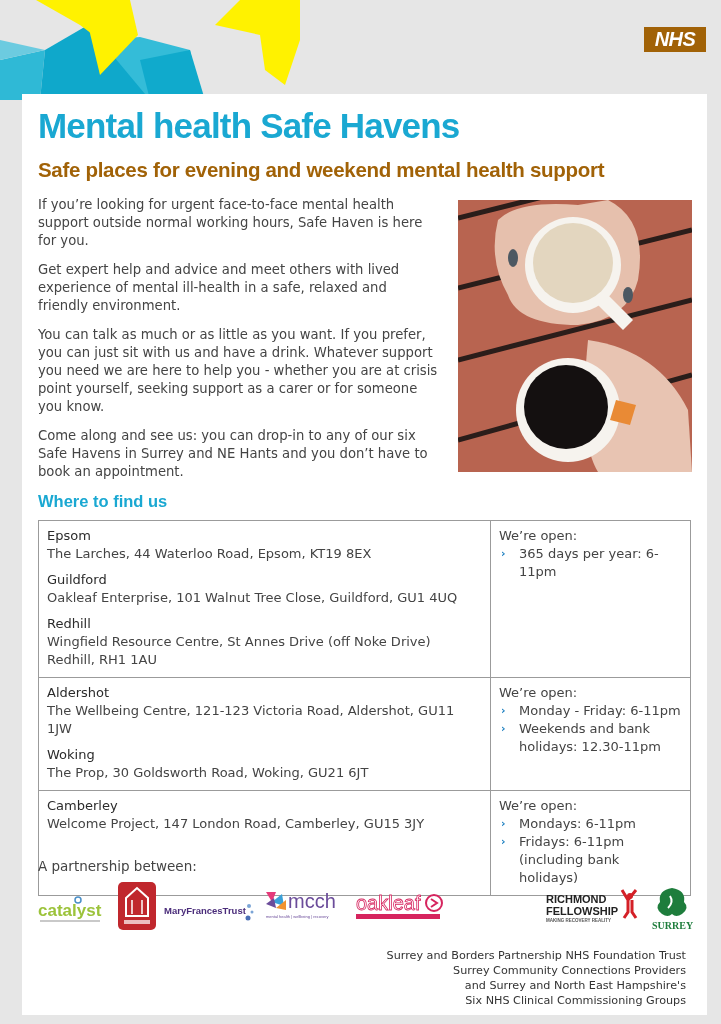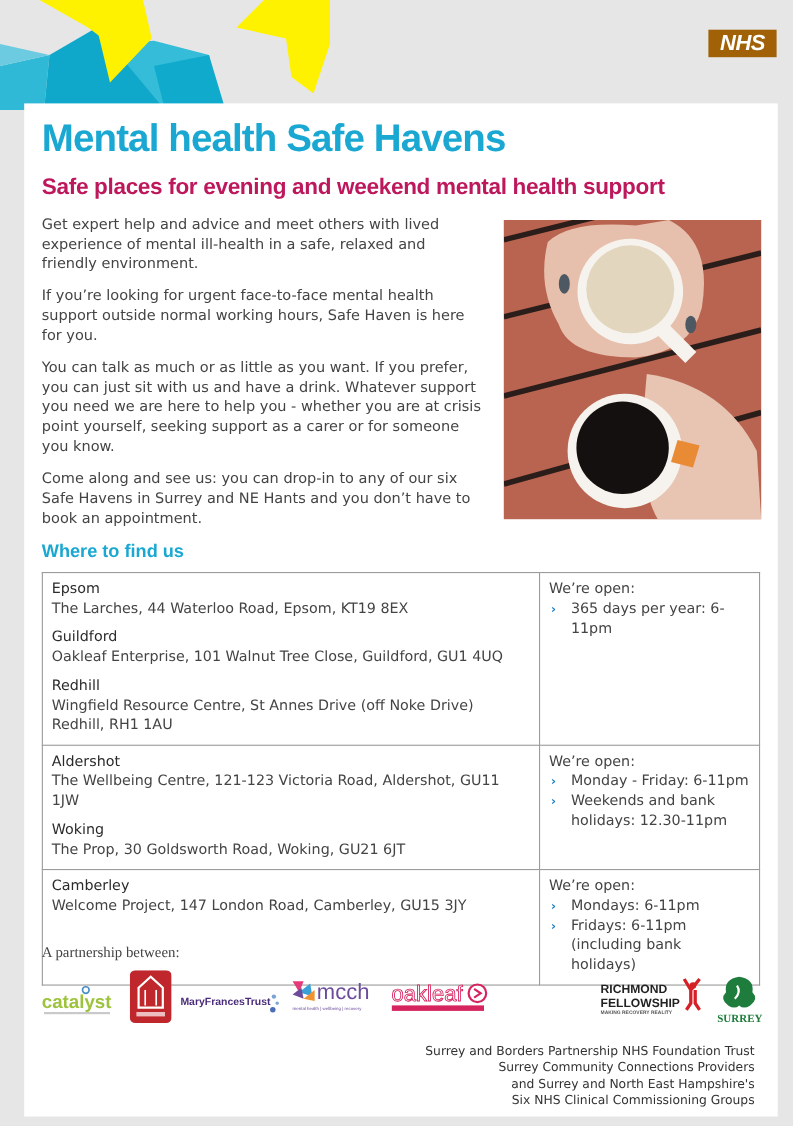--- a/index.html
+++ b/index.html
@@ -22,21 +22,21 @@
       background: #ffffff;
     }
     .title {
       position: absolute; left: 16px; top: 12px;
       font-family: "Liberation Sans", sans-serif; font-weight: bold;
       font-size: 35px; color: #1aa8d2; letter-spacing: -0.8px;
     }
     .subtitle {
       position: absolute; left: 16px; top: 64px;
       font-family: "Liberation Sans", sans-serif;
-      font-size: 20.5px; color: #be185d; letter-spacing: -0.3px;
+      font-size: 20.5px; color: #a16207; letter-spacing: -0.3px;
     }
     .intro {
       position: absolute; left: 16px; top: 102px; width: 400px;
       font-size: 13.2px; line-height: 18px; color: #444;
     }
     .intro p { margin-bottom: 11px; }
     .photo {
       position: absolute; left: 436px; top: 106px; width: 234px; height: 272px;
       overflow: hidden; background: #b5604c;
     }
@@ -60,21 +60,21 @@
     .site-name { color: #2b2b2b; line-height: 18px; }
     .site-addr { line-height: 18px; }
     .open-label { line-height: 18px; }
     .hours { list-style: none; }
     .hours li { position: relative; padding-left: 20px; line-height: 18px; }
     .hours li .bullet {
       position: absolute; left: 2px; top: 0; color: #1a7ec0; font-size: 11px; font-weight: bold;
     }
     .partner-label {
       position: absolute; left: 16px; top: 764px;
-      font-size: 13.5px; color: #444; font-family: Liberation Serif, serif;
+      font-size: 13.5px; color: #444;
     }
     .logos {
       position: absolute; left: 14px; top: 786px; width: 660px; height: 60px;
     }
     .logo { position: absolute; }
     .footer-text {
       position: absolute; right: 21px; top: 854px;
       text-align: right; font-size: 11.2px; line-height: 15px; color: #333;
     }
   </style>
@@ -92,22 +92,22 @@
   <polygon points="0,40 45,50 0,60" fill="#6ccbe0"></polygon>
 </svg>
 
 <div class="nhs-logo">NHS</div>
 
 <div class="panel">
   <h1 class="title">Mental health Safe Havens</h1>
   <h2 class="subtitle">Safe places for evening and weekend mental health support</h2>
 
   <div class="intro">
+    <p>If you’re looking for urgent face-to-face mental health support outside normal working hours, Safe Haven is here for you.</p>
     <p>Get expert help and advice and meet others with lived experience of mental ill-health in a safe, relaxed and friendly environment.</p>
-    <p>If you’re looking for urgent face-to-face mental health support outside normal working hours, Safe Haven is here for you.</p>
     <p>You can talk as much or as little as you want. If you prefer, you can just sit with us and have a drink. Whatever support you need we are here to help you - whether you are at crisis point yourself, seeking support as a carer or for someone you know.</p>
     <p>Come along and see us: you can drop-in to any of our six Safe Havens in Surrey and NE Hants and you don’t have to book an appointment.</p>
   </div>
 
   <div class="photo">
     <svg width="234" height="272" viewBox="0 0 234 272">
       <rect width="234" height="272" fill="#b86450"></rect>
       <g stroke="#2a1d1a" stroke-width="5">
         <line x1="0" y1="18" x2="234" y2="-40"></line>
         <line x1="0" y1="88" x2="234" y2="30"></line>

